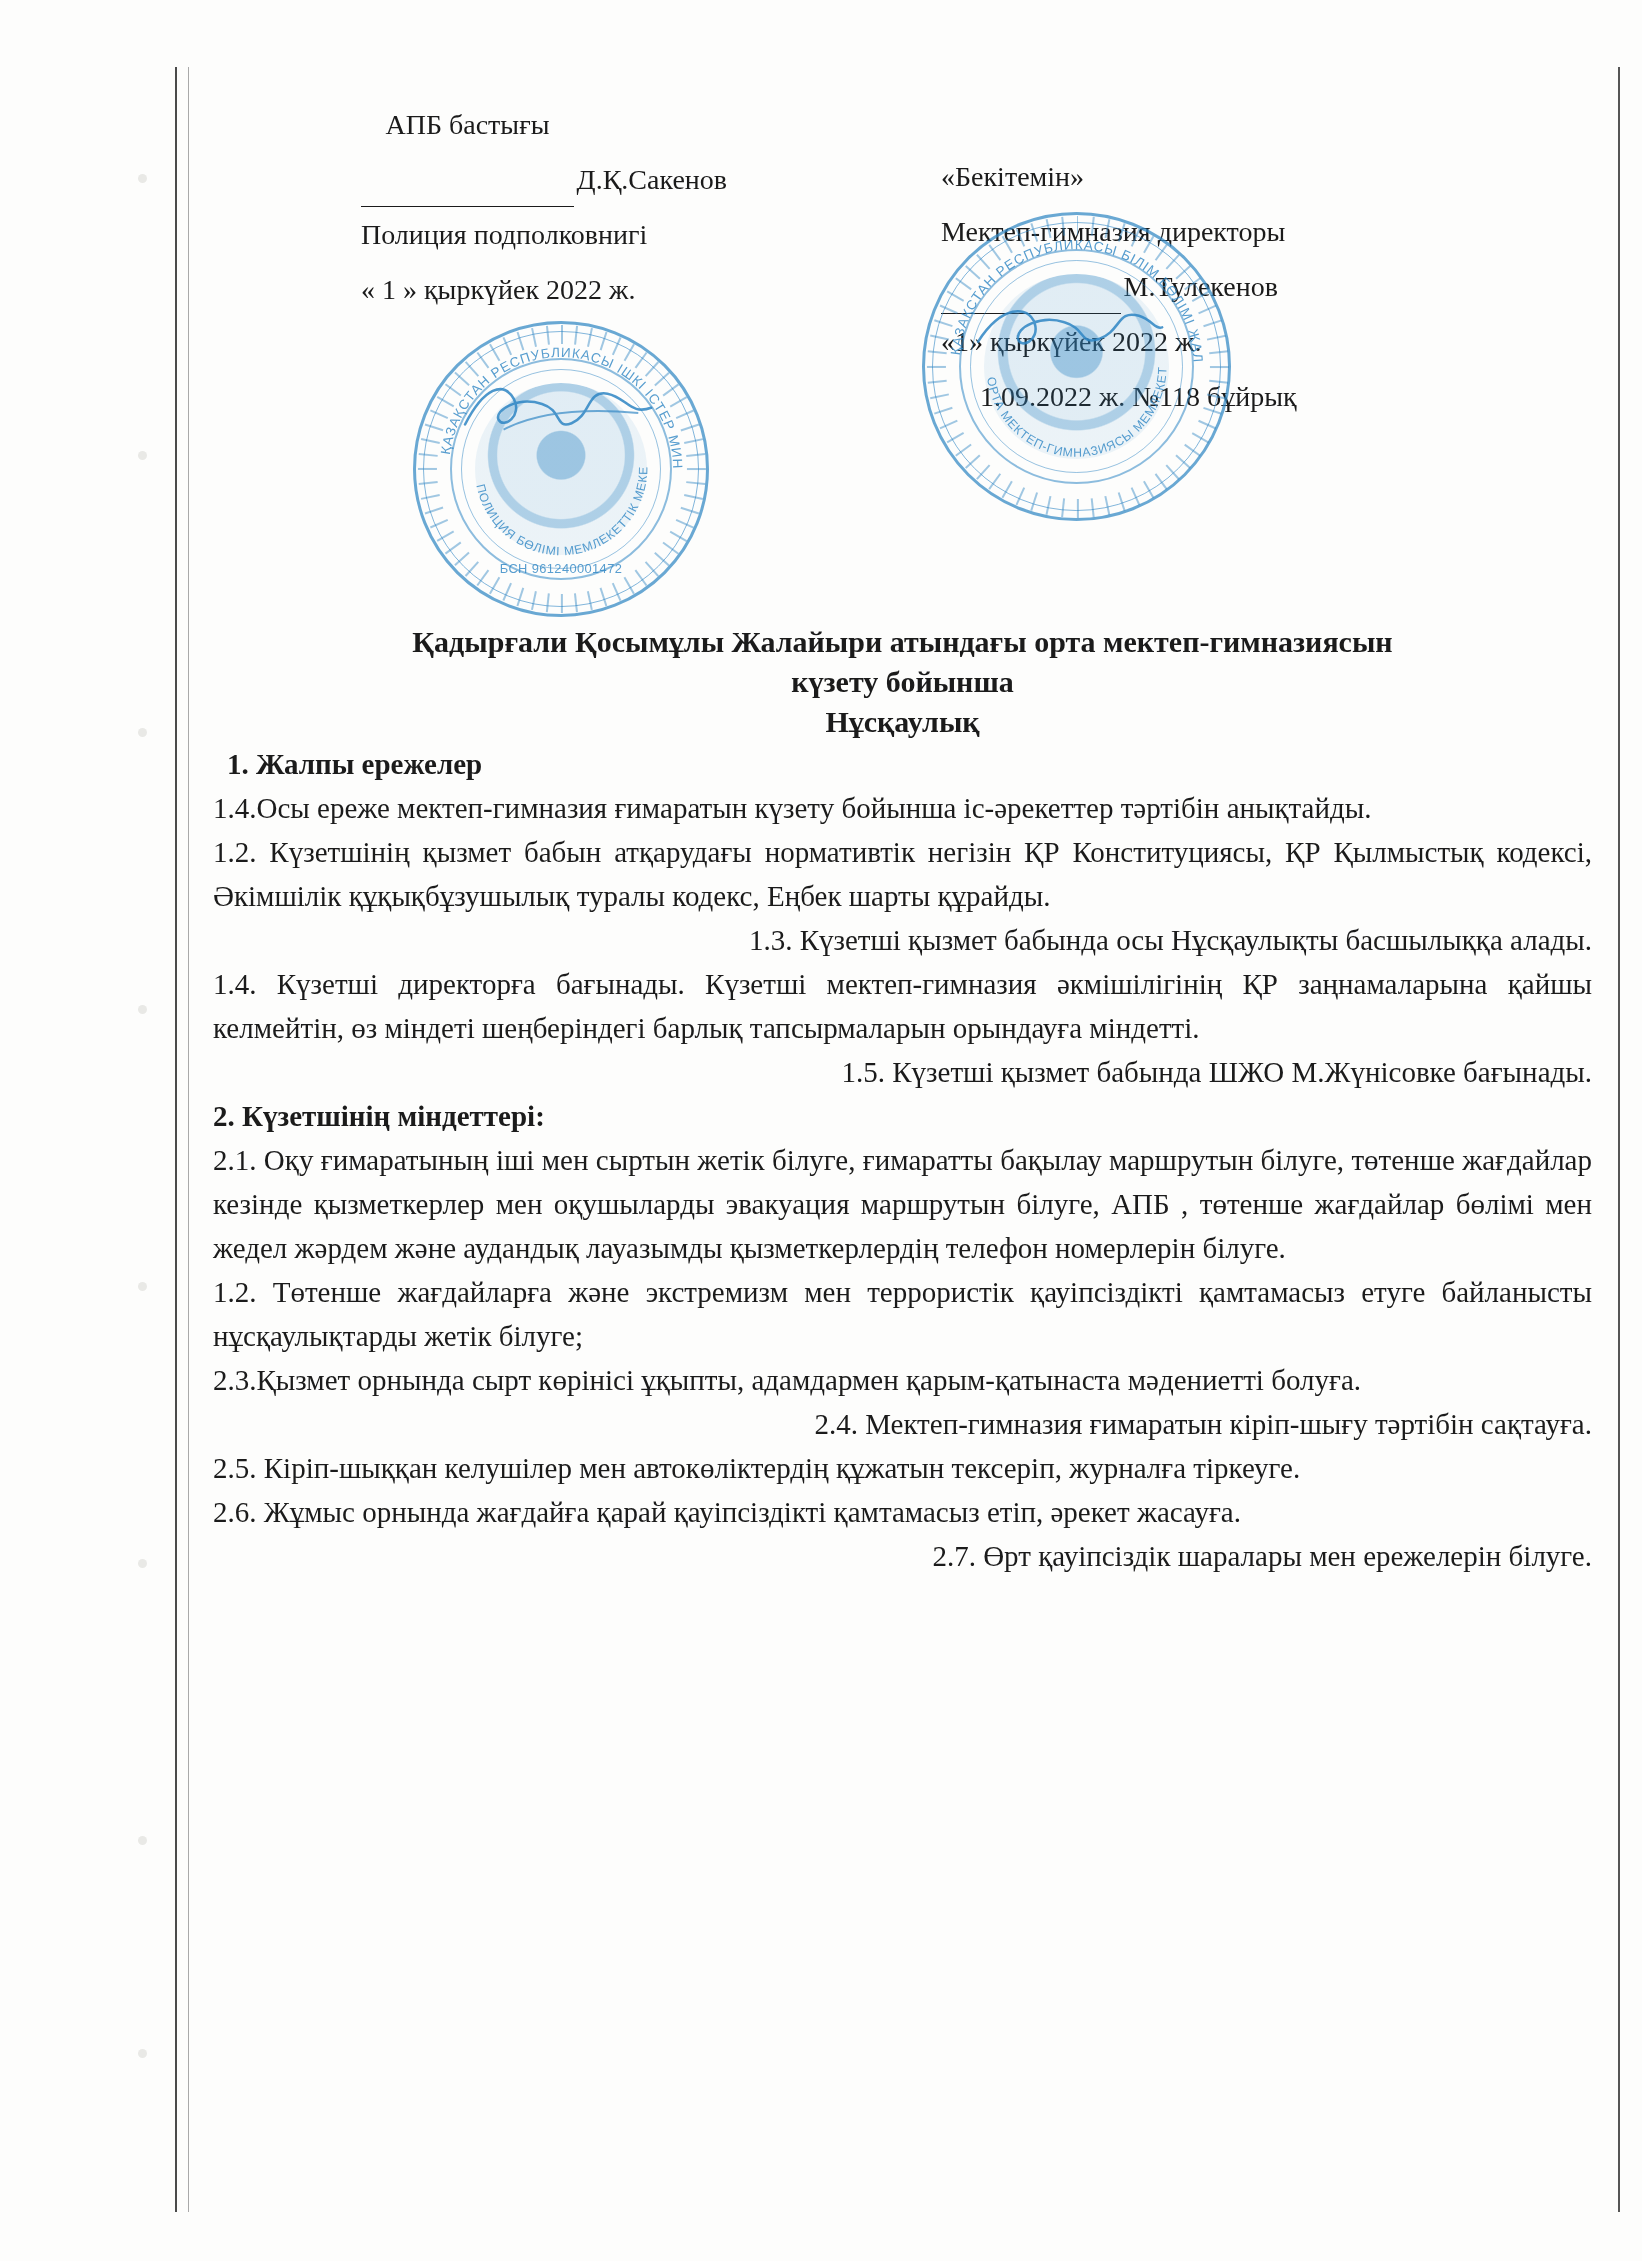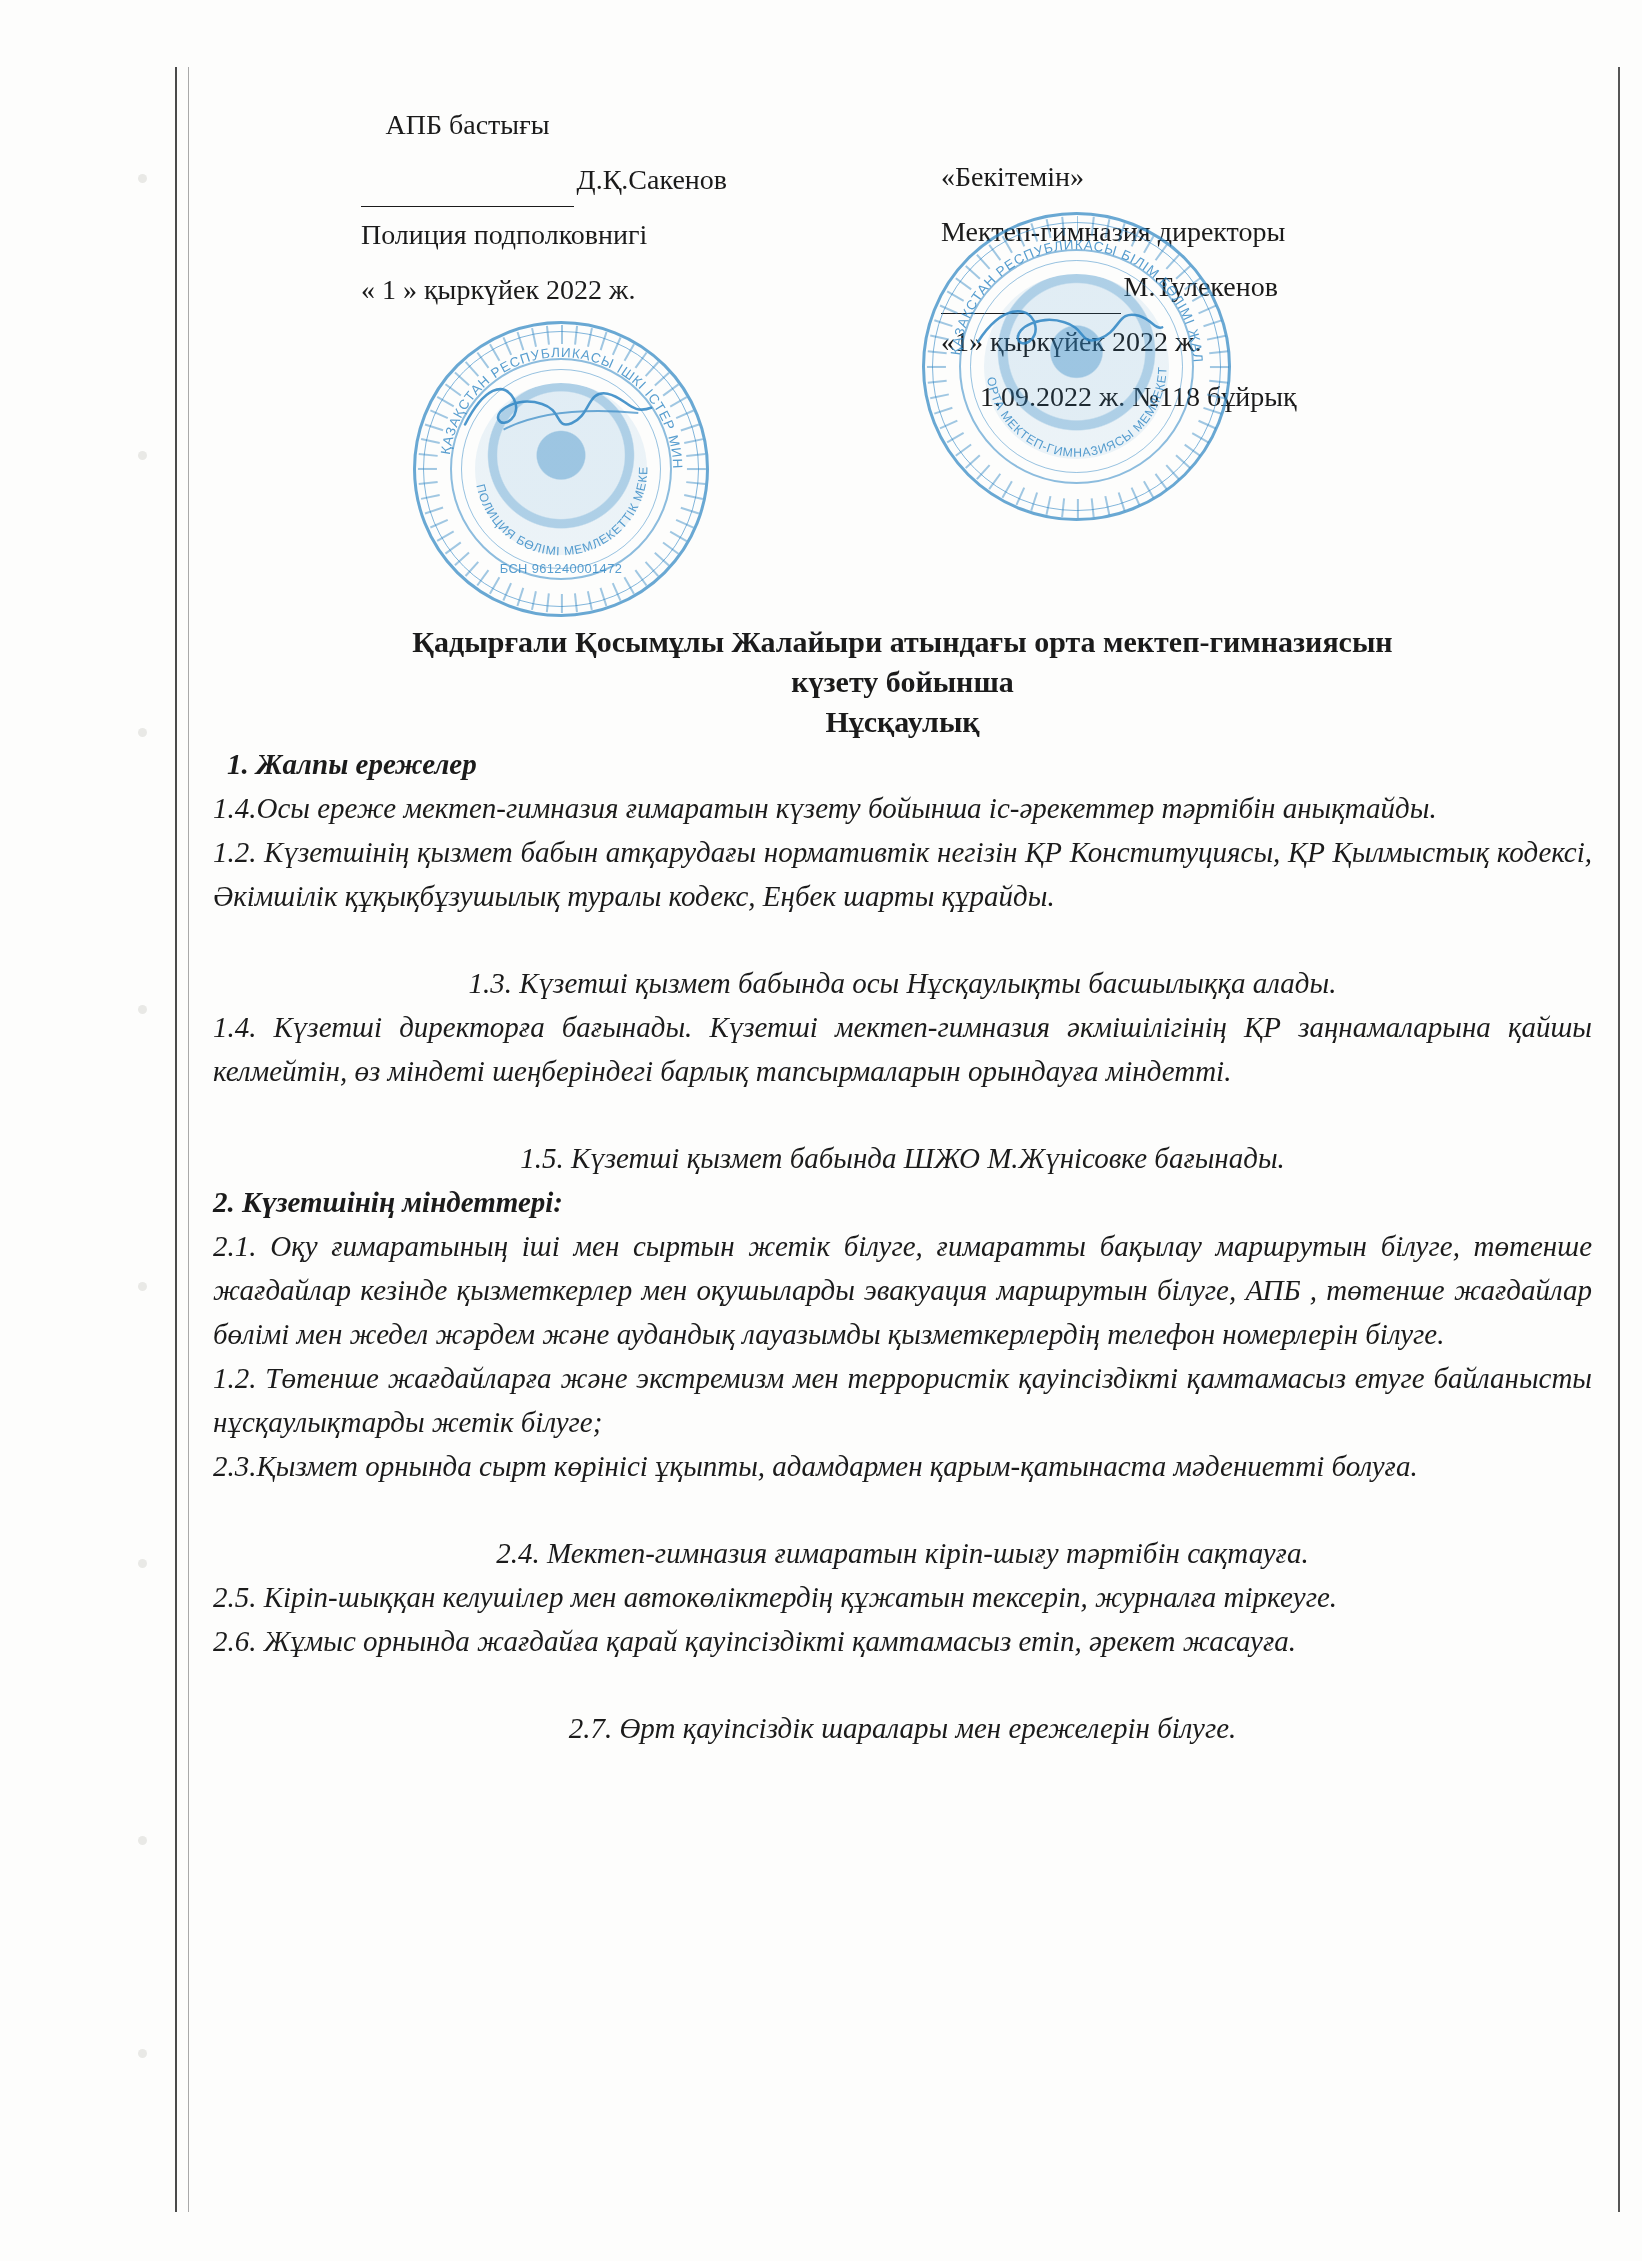--- a/index.html
+++ b/index.html
@@ -213,32 +213,30 @@
     font-size: 30px;
     line-height: 40px;
     margin-top: 10.3px;
   }
   .para {
     font-size: 29px;
     line-height: 44px;
     text-align: justify;
     text-justify: inter-word;
     margin: 0;
-    font-style: italic;
   }
   .para.bold {
     font-weight: bold;
   }
   .para.sec {
     font-weight: bold;
     padding-left: 14px;
   }
   .para.nojust {
-    text-align: center;
-    margin-top: 43px;
+    text-align: right;
   }
 </style>
 </head>
 <body>
 
 <div class="scan"></div>
 
 <div class="edge-line-outer"></div>
 <div class="edge-line-inner"></div>
 <div class="edge-line-right"></div>

